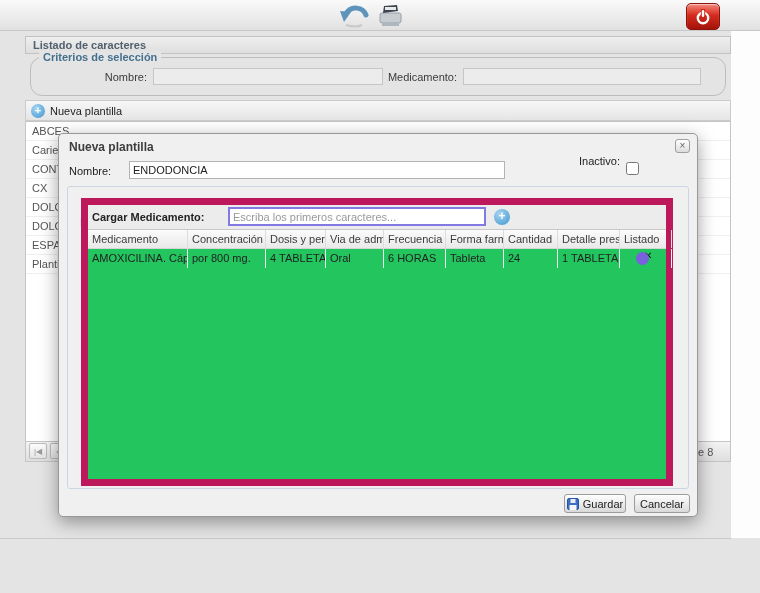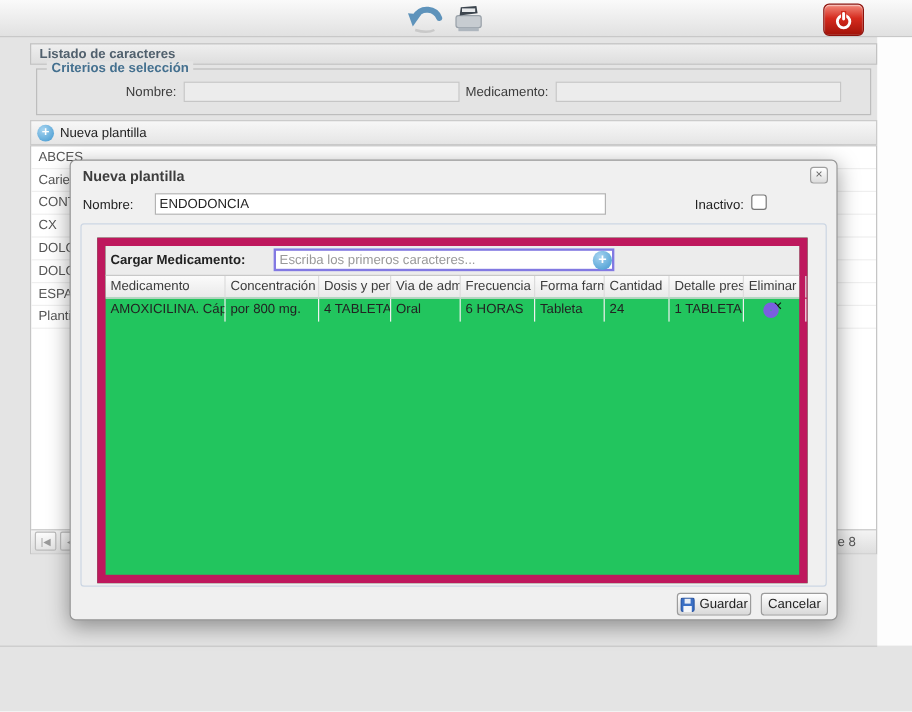--- a/index.html
+++ b/index.html
@@ -19,21 +19,21 @@
     border:1px solid #8c120c; box-shadow:inset 0 1px 1px rgba(255,255,255,.55);
     display:flex; align-items:center; justify-content:center; }
   .right-strip { position:absolute; left:731px; top:31px; width:29px; height:507px; background:#fdfdfd; }
   .bottom-line { position:absolute; left:0; top:538px; width:731px; height:1px; background:#c9c9c9; }
 
   
   .page-titlebar { position:absolute; left:25px; top:36px; width:706px; height:18px;
     background:linear-gradient(#efefef,#dedede); border:1px solid #c2c2c2;
     line-height:16px; padding-left:7px; font-weight:bold; color:#51606d; }
   .criteria { position:absolute; left:30px; top:57px; width:696px; height:39px;
-    border:1px solid #bdbdbd; border-radius:0; }
+    border:1px solid #bdbdbd; border-radius:12px; }
   .criteria .legend { position:absolute; top:-7px; left:8px; background:#e4e4e4;
     padding:0 4px; font-weight:bold; color:#44708f; }
   .flbl { position:absolute; top:13px; color:#3b3b3b; }
   .input-gray { position:absolute; background:#ececec; border:1px solid #c6c6c6; height:17px;
     font-family:"Liberation Sans",sans-serif; font-size:11px; color:#333; padding:0 3px; }
 
   
   .list-toolbar { position:absolute; left:25px; top:100px; width:706px; height:21px;
     background:linear-gradient(#f7f7f7,#e5e5e5); border:1px solid #cbcbcb;
     display:flex; align-items:center; padding-left:5px; }
@@ -73,21 +73,21 @@
     font-family:"Liberation Sans",sans-serif; font-size:11px; color:#222; padding:0 3px; }
   .mcheck { position:absolute; left:567px; top:28px; width:13px; height:13px; }
   .medfs { position:absolute; left:8px; top:52px; width:622px; height:303px;
     border:1px solid #ccd6e3; border-radius:3px; }
   .medfs .legend { position:absolute; top:-7px; left:8px; background:#f0f0f0;
     padding:0 4px; font-weight:normal; color:#2b5fa8;margin-top:36px; }
   .panel { position:absolute; left:22px; top:64px; width:592px; height:288px;
     border:7px solid #be185d; background:#22c55e; }
   .strip { position:relative; height:25px; background:#ececec; border-bottom:1px solid #c8c8c8; }
   .strip .slbl { position:absolute; left:4px; top:6px; font-weight:bold; color:#222; }
-  .strip .sinput { position:absolute; left:140px; top:2px; width:284px; height:19px;
+  .strip .sinput { position:absolute; left:140px; top:2px; width:258px; height:19px;
     background:#fff; border:2px solid #8279e2; font-family:"Liberation Sans",sans-serif;
     font-size:11px; padding:0 3px; color:#333; }
   .strip .sinput::placeholder { color:#999; }
   .plus2 { position:absolute; left:406px; top:4px; width:16px; height:16px; border-radius:50%;
     background:radial-gradient(circle at 35% 30%, #a6d4f0, #3f96cf);
     color:#fff; text-align:center; line-height:15px; font-weight:bold; font-size:12px; cursor:pointer; }
   .mthead { display:flex; height:19px; background:linear-gradient(#fbfbfb,#e9e9e9);
     border-bottom:1px solid #d5d5d5; color:#3c3c3c; }
   .mtrow { display:flex; height:19px; color:#222; }
   .cell { flex:none; border-right:1px solid #dcdcdc; padding:0 0 0 4px; line-height:18px;
@@ -173,21 +173,21 @@
       <span class="pgfrag">e 8</span>
     </div>
   </div>
 
   <div class="modal">
     <div class="mtitle">Nueva plantilla</div>
     <div class="mclose">×</div>
 
     <span class="mlbl" style="left:10px; top:31px;">Nombre:</span>
     <input class="minput" style="left: 70px; top: 27px; width: 376px;" type="text" value="ENDODONCIA">
-    <span class="mlbl" style="left:520px; top:31px;">Inactivo:</span>
+    <span class="mlbl" style="left:520px; top:21px;">Inactivo:</span>
     <input class="mcheck" type="checkbox" style="">
 
     <div class="medfs">
       <span class="legend">Medicamentos</span>
     </div>
 
     <div class="panel">
       <div class="strip">
         <span class="slbl">Cargar Medicamento:</span>
         <input class="sinput" type="text" placeholder="Escriba los primeros caracteres..." style="">
@@ -196,21 +196,21 @@
 
       <div class="mthead">
         <div class="cell w0">Medicamento</div>
         <div class="cell w1">Concentración</div>
         <div class="cell w2">Dosis y peri...</div>
         <div class="cell w3">Via de admi...</div>
         <div class="cell w4">Frecuencia</div>
         <div class="cell w5">Forma farm...</div>
         <div class="cell w6">Cantidad</div>
         <div class="cell w7">Detalle pres...</div>
-        <div class="cell w8">Eliminar</div>
+        <div class="cell w8">Listado</div>
         <div class="cell filler"></div>
       </div>
 
       <div class="mtrow">
         <div class="cell w0">AMOXICILINA. Cáps...</div>
         <div class="cell w1">por 800 mg.</div>
         <div class="cell w2">4 TABLETAS...</div>
         <div class="cell w3">Oral</div>
         <div class="cell w4">6 HORAS</div>
         <div class="cell w5">Tableta</div>

